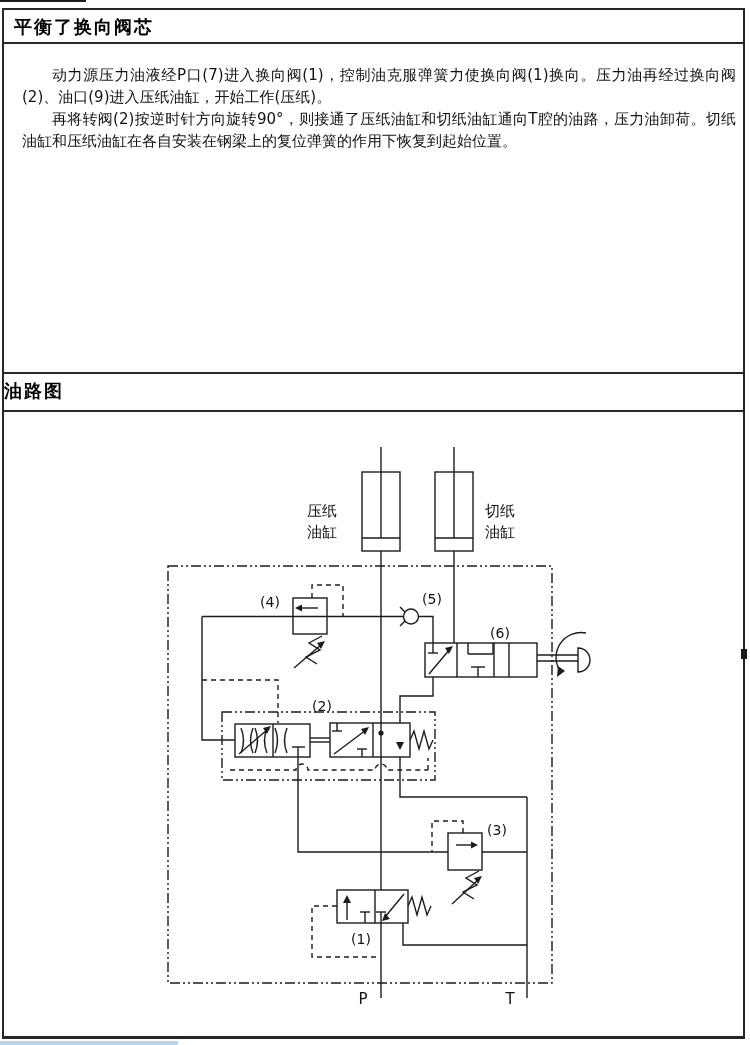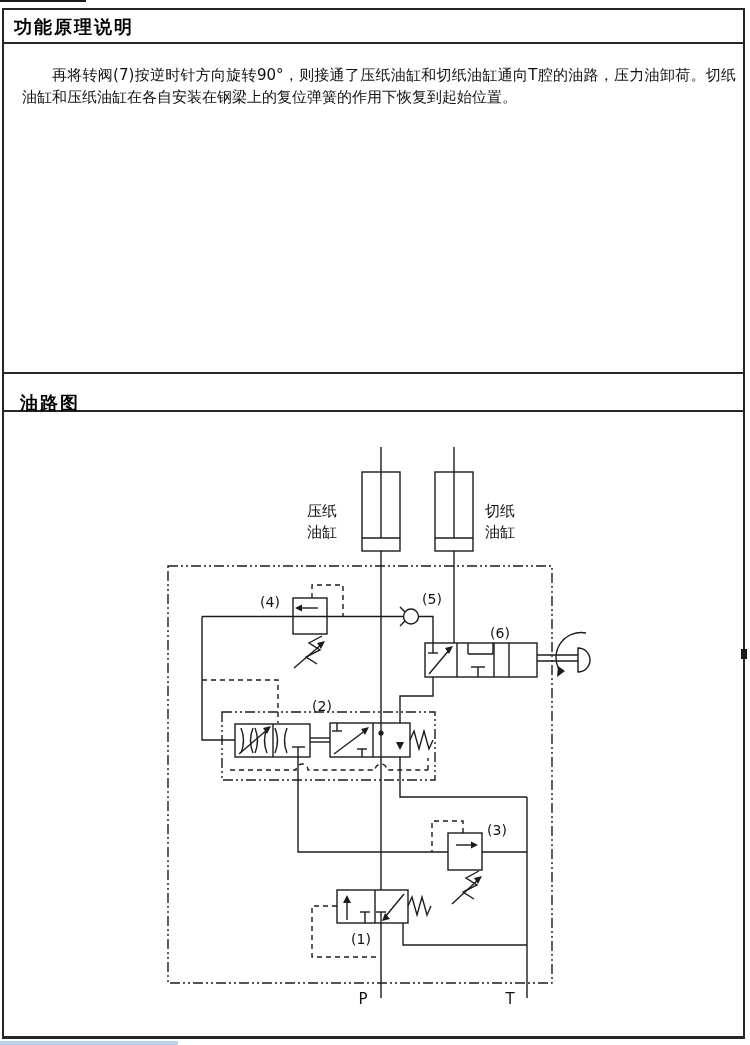--- a/index.html
+++ b/index.html
@@ -14,42 +14,43 @@
     border:2px solid #262626;border-bottom-width:3px;background:transparent;
   }
   .hline{height:2px;background:#262626;left:2px;width:743px;}
   .stray-top{left:0;top:0;width:86px;height:2px;background:#1a1a1a;}
   .right-tick{left:741px;top:649px;width:6px;height:10px;background:#1a1a1a;}
   .blue-strip{left:0;top:1041px;width:178px;height:4px;background:#b7d3ee;}
   .sec-title{
     font-size:18px;font-weight:600;letter-spacing:2px;color:#000;
   }
   .title1{left:14px;top:15px;}
-  .title2{left:20px;top:379px;margin-top:12px;}
+  .title2{left:4px;top:379px;}
   .bodytext{
     left:22px;top:64px;width:714px;height:302px;
     font-size:15px;line-height:22px;text-align:justify;
   }
   .bodytext p{margin:0;text-indent:2em;}
   svg text{font-family:"DejaVu Sans","Liberation Sans",sans-serif;}
 </style>
 </head>
 <body>
 
 <div class="abs stray-top"></div>
 <div class="abs frame"></div>
 <div class="abs hline" style="top:42px;"></div>
 <div class="abs hline" style="top:372px;"></div>
 <div class="abs hline" style="top:410px;"></div>
 <div class="abs right-tick"></div>
 <div class="abs blue-strip"></div>
 
-<div class="abs sec-title title1">功能原理说明</div>
+<div class="abs sec-title title1">平衡了换向阀芯</div>
 <div class="abs bodytext">
-  <p>再将转阀(7)按逆时针方向旋转90°，则接通了压纸油缸和切纸油缸通向T腔的油路，压力油卸荷。切纸油缸和压纸油缸在各自安装在钢梁上的复位弹簧的作用下恢复到起始位置。</p>
+  <p>动力源压力油液经P口(7)进入换向阀(1)，控制油克服弹簧力使换向阀(1)换向。压力油再经过换向阀(2)、油口(9)进入压纸油缸，开始工作(压纸)。</p>
+  <p>再将转阀(2)按逆时针方向旋转90°，则接通了压纸油缸和切纸油缸通向T腔的油路，压力油卸荷。切纸油缸和压纸油缸在各自安装在钢梁上的复位弹簧的作用下恢复到起始位置。</p>
 </div>
 
 <div class="abs sec-title title2">油路图</div>
 
 <svg class="abs" style="left:0;top:0;" width="750" height="1045" viewBox="0 0 750 1045" fill="none" stroke="#1c1c1c" stroke-width="1.4">
 
   <rect x="168" y="566" width="384" height="417" stroke-dasharray="10 3 2 3 2 3"></rect>
 
   <g>
     <rect x="362" y="472" width="38" height="79"></rect>

